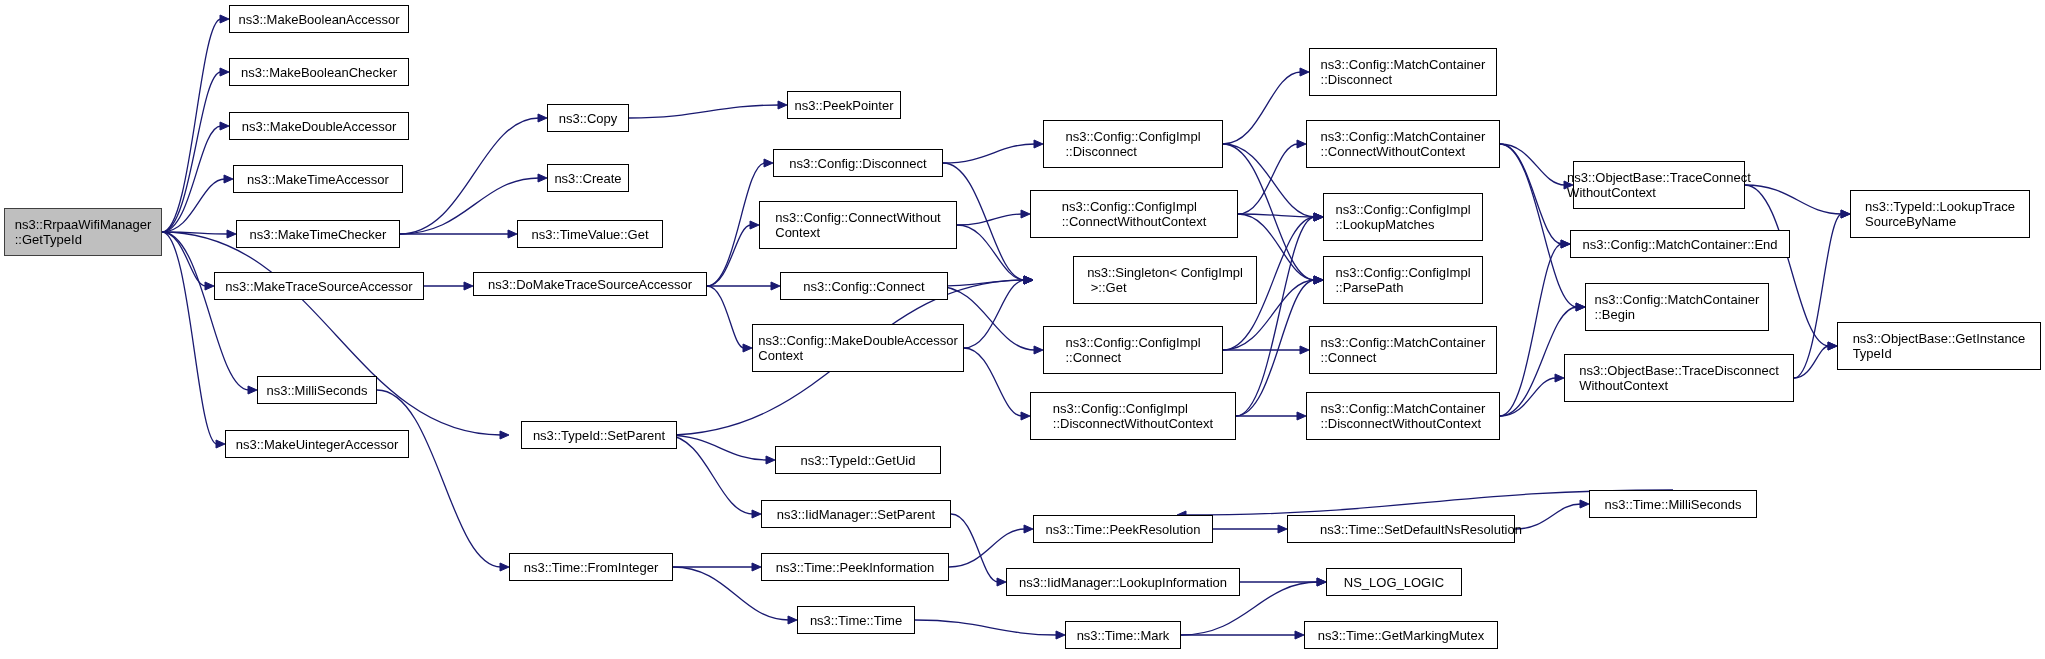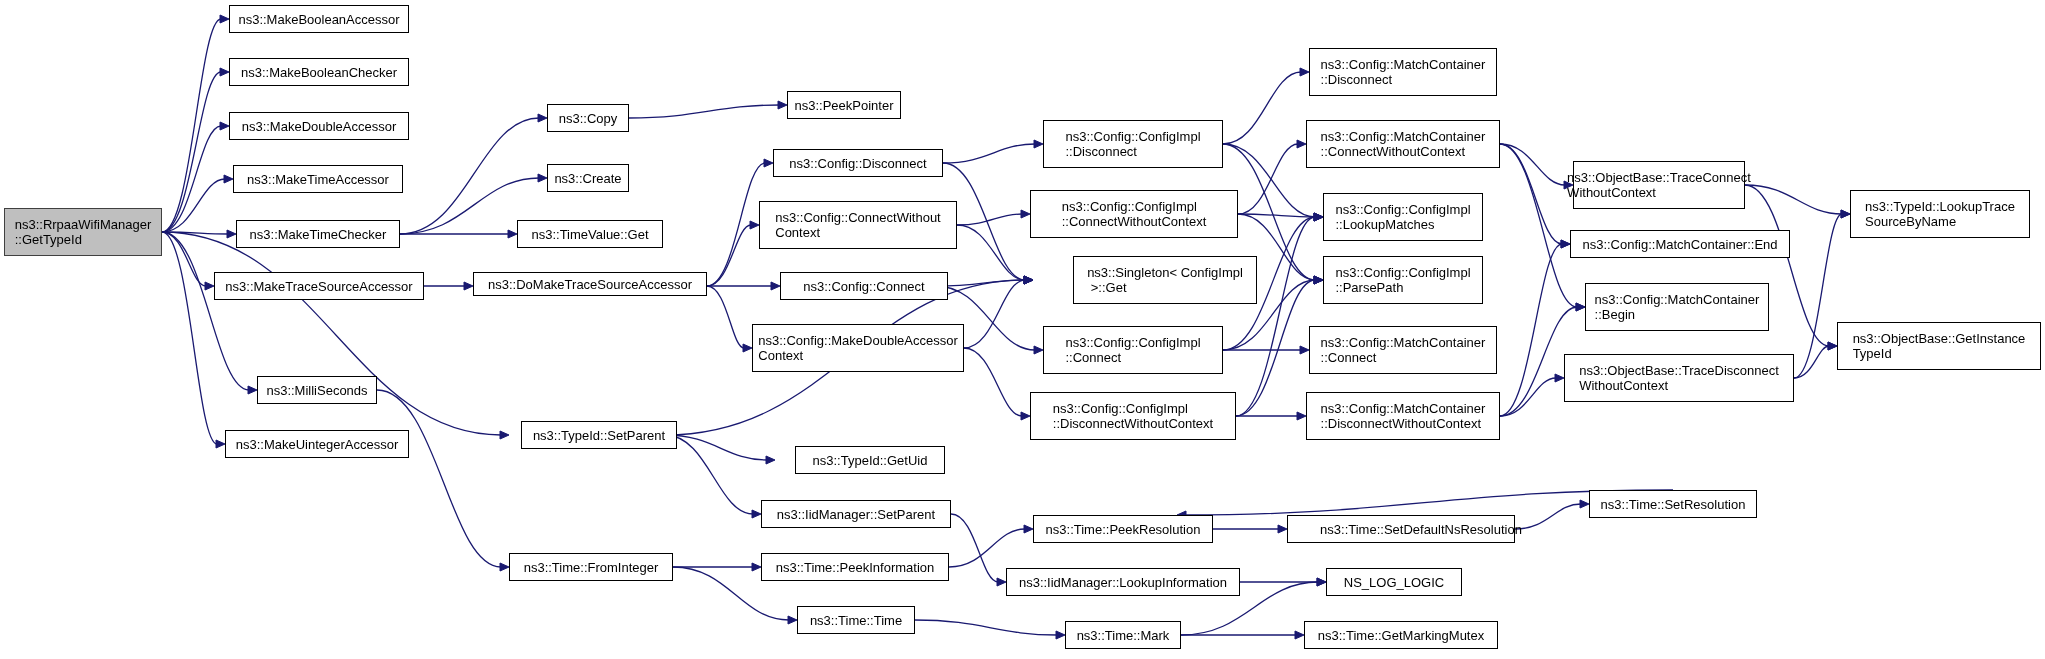--- a/index.html
+++ b/index.html
@@ -160,21 +160,21 @@
     <div class="node" style="left: 787px; top: 91px; width: 114px; height: 28px;">ns3::PeekPointer</div>
     <div class="node" style="left: 473px; top: 272px; width: 234px; height: 24px;">ns3::DoMakeTraceSourceAccessor</div>
     <div class="node" style="left: 521px; top: 421px; width: 156px; height: 28px;">ns3::TypeId::SetParent</div>
     <div class="node" style="left: 509px; top: 553px; width: 164px; height: 28px;">ns3::Time::FromInteger</div>
     <div class="node" style="left: 773px; top: 149px; width: 170px; height: 28px;">ns3::Config::Disconnect</div>
     <div class="node" style="left: 759px; top: 201px; width: 198px; height: 48px;">ns3::Config::ConnectWithout
 Context</div>
     <div class="node" style="left: 780px; top: 272px; width: 168px; height: 28px;">ns3::Config::Connect</div>
     <div class="node" style="left: 752px; top: 324px; width: 212px; height: 48px;">ns3::Config::MakeDoubleAccessor
 Context</div>
-    <div class="node" style="left: 775px; top: 446px; width: 150px; height: 28px; margin-left: 20px;">ns3::TypeId::GetUid</div>
+    <div class="node" style="left: 775px; top: 446px; width: 166px; height: 28px;">ns3::TypeId::GetUid</div>
     <div class="node" style="left: 761px; top: 500px; width: 190px; height: 28px;">ns3::IidManager::SetParent</div>
     <div class="node" style="left: 761px; top: 553px; width: 188px; height: 28px;">ns3::Time::PeekInformation</div>
     <div class="node" style="left: 797px; top: 606px; width: 118px; height: 28px;">ns3::Time::Time</div>
     <div class="node" style="left: 1043px; top: 120px; width: 180px; height: 48px;">ns3::Config::ConfigImpl
 ::Disconnect</div>
     <div class="node" style="left: 1030px; top: 190px; width: 208px; height: 48px;">ns3::Config::ConfigImpl
 ::ConnectWithoutContext</div>
     <div class="node" style="left: 1033px; top: 256px; width: 184px; height: 48px; margin-left: 40px;">ns3::Singleton&lt; ConfigImpl
  &gt;::Get</div>
     <div class="node" style="left: 1043px; top: 326px; width: 180px; height: 48px;">ns3::Config::ConfigImpl
@@ -199,18 +199,18 @@
     <div class="node" style="left: 1287px; top: 515px; width: 228px; height: 28px; padding-left: 40px;">ns3::Time::SetDefaultNsResolution</div>
     <div class="node" style="left: 1326px; top: 568px; width: 136px; height: 28px;">NS_LOG_LOGIC</div>
     <div class="node" style="left: 1304px; top: 621px; width: 194px; height: 28px;">ns3::Time::GetMarkingMutex</div>
     <div class="node" style="left: 1573px; top: 161px; width: 172px; height: 48px;">ns3::ObjectBase::TraceConnect
 WithoutContext</div>
     <div class="node" style="left: 1570px; top: 230px; width: 220px; height: 28px;">ns3::Config::MatchContainer::End</div>
     <div class="node" style="left: 1585px; top: 283px; width: 184px; height: 48px;">ns3::Config::MatchContainer
 ::Begin</div>
     <div class="node" style="left: 1564px; top: 354px; width: 230px; height: 48px;">ns3::ObjectBase::TraceDisconnect
 WithoutContext</div>
-    <div class="node" style="left: 1589px; top: 490px; width: 168px; height: 28px;">ns3::Time::SetResolution</div>
+    <div class="node" style="left: 1589px; top: 490px; width: 168px; height: 28px;">ns3::Time::MilliSeconds</div>
     <div class="node" style="left: 1850px; top: 190px; width: 180px; height: 48px;">ns3::TypeId::LookupTrace
 SourceByName</div>
     <div class="node" style="left: 1837px; top: 322px; width: 204px; height: 48px;">ns3::ObjectBase::GetInstance
 TypeId</div>
   </div>
 
 </body></html>

